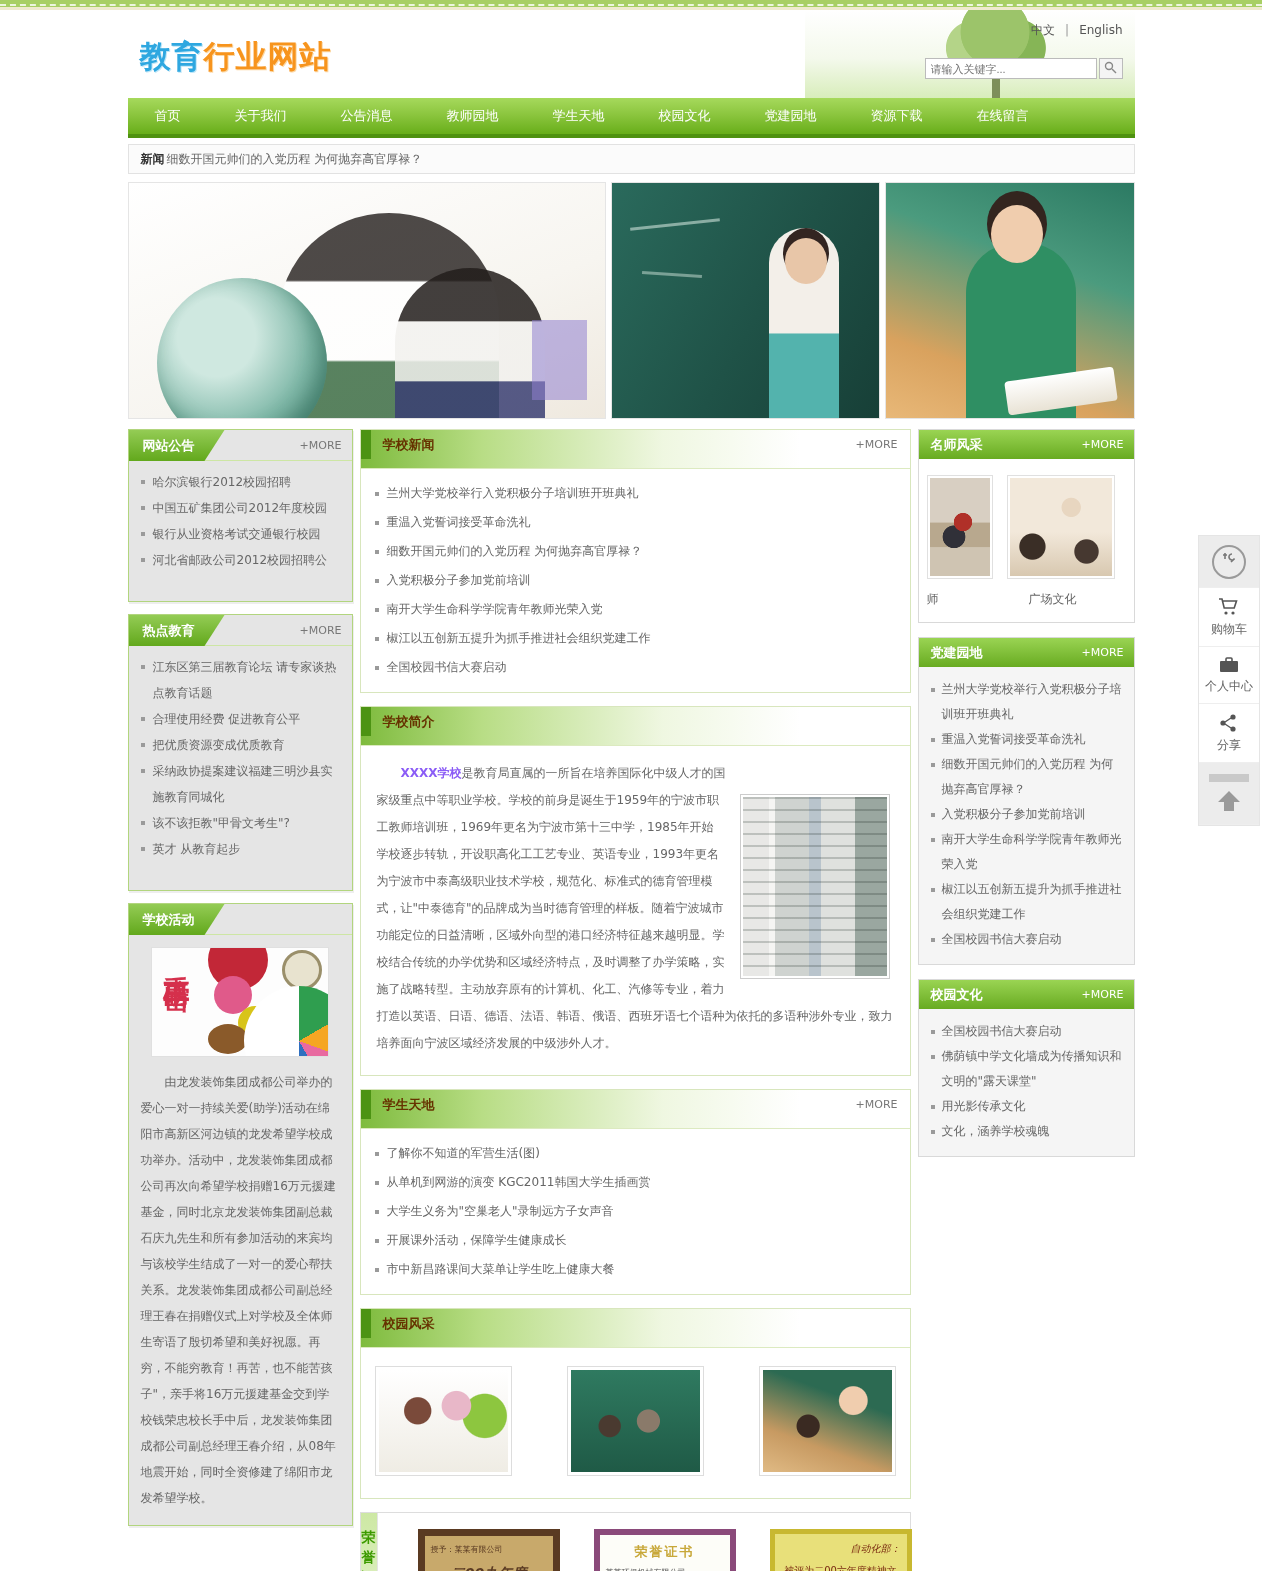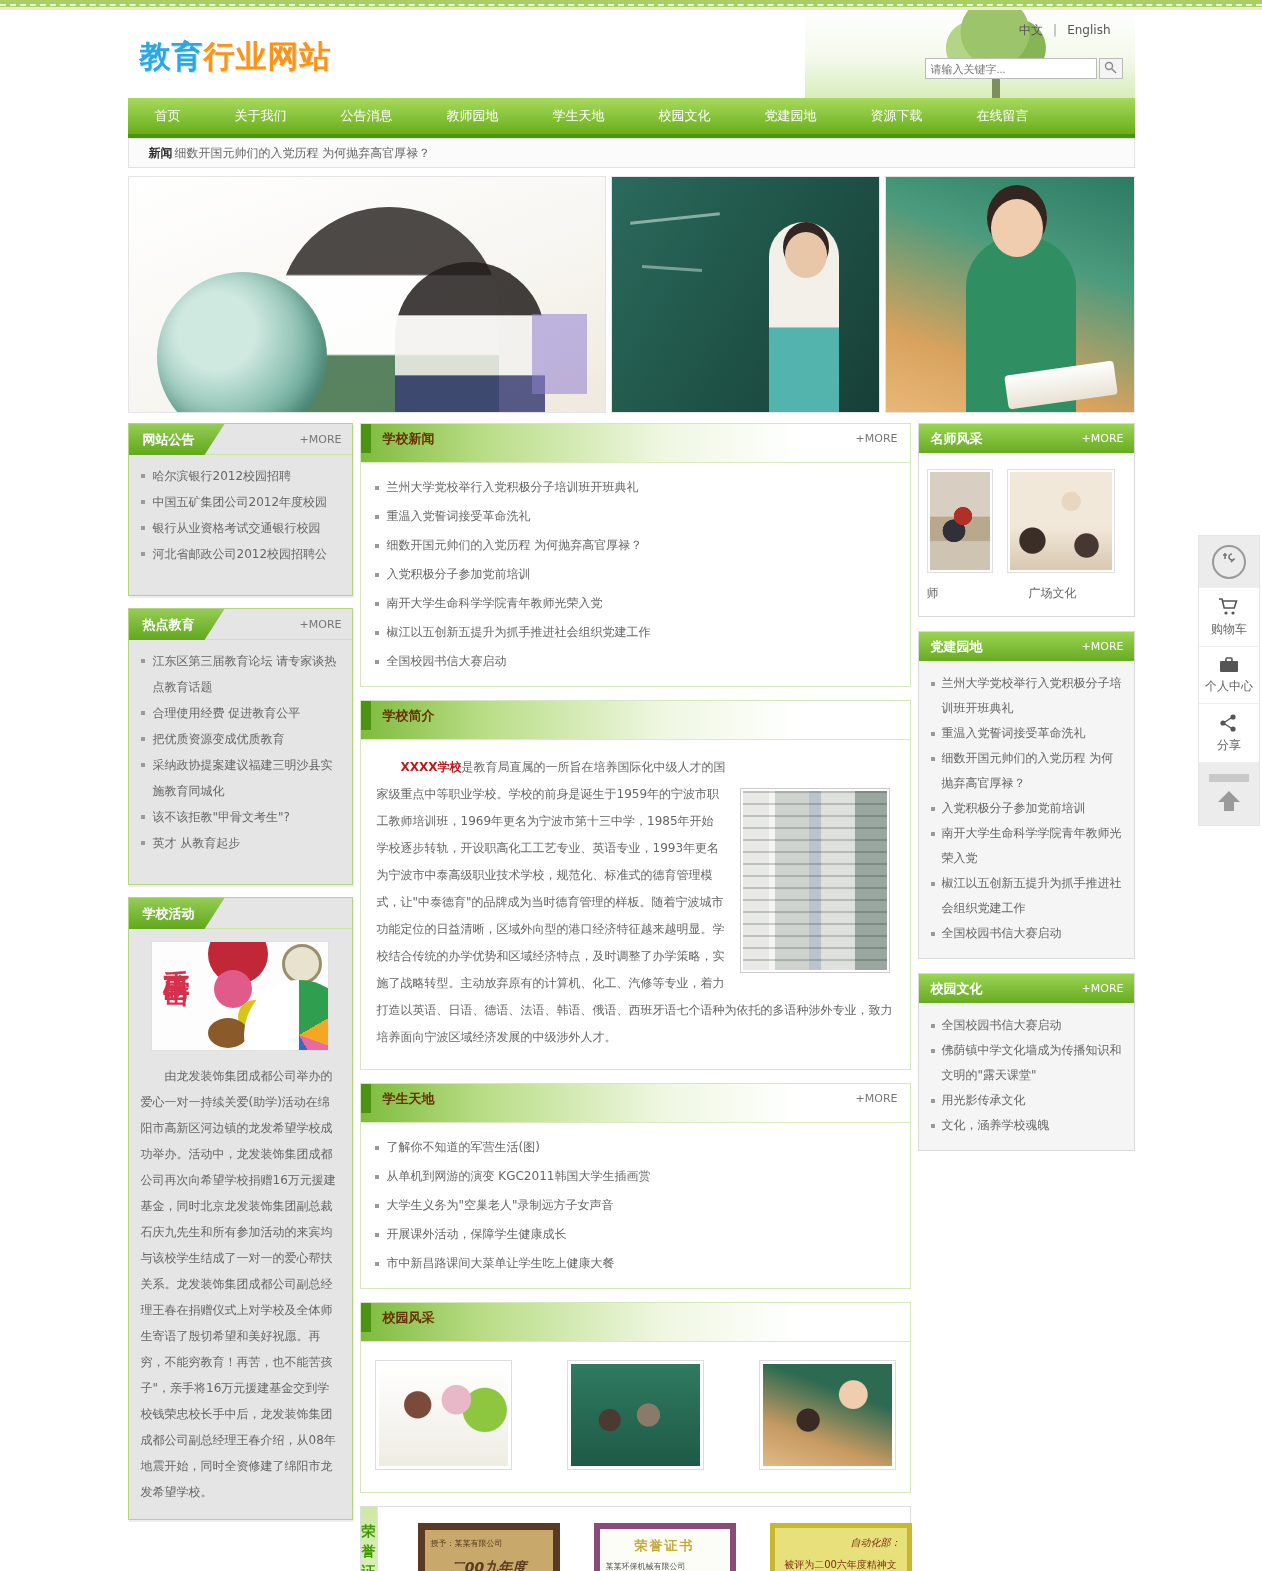--- a/index.html
+++ b/index.html
@@ -13,33 +13,33 @@
   .header-bg { position:absolute; right:0; top:0; width:330px; height:88px;
      background:linear-gradient(180deg,#ffffff 0%,#f4f9ec 55%,#d8edbb 100%); }
   .tree { position:absolute; right:85px; top:-6px; width:110px; height:80px;
      background:radial-gradient(circle at 50% 35%, #9cc46a 0 45%, transparent 46%),
                 radial-gradient(circle at 30% 55%, #b4d488 0 30%, transparent 31%),
                 radial-gradient(circle at 70% 55%, #86b556 0 32%, transparent 33%); }
   .trunk { position:absolute; right:135px; top:60px; width:8px; height:28px; background:#7d8f5a; }
   .logo { position:absolute; left:12px; top:26px; font-size:31px; font-weight:bold; letter-spacing:1px; }
   .logo .p1 { color:#2ea7e0; text-shadow:1px 1px 0 #bfe6f7; }
   .logo .p2 { color:#f7941d; text-shadow:1px 1px 0 #fbd9a8; }
-  .langbar { position:absolute; right:24px; top:12px; color:#555; font-size:12px; }
+  .langbar { position:absolute; right:12px; top:12px; color:#555; font-size:12px; }
   .langbar a { color:#555; text-decoration:none; cursor:pointer; }
   .langbar .sep { margin:0 10px; color:#999; }
   .searchbox { position:absolute; right:12px; top:48px; display:flex; align-items:center; }
   .searchbox input { width:172px; height:21px; border:1px solid #bbb; padding:0 5px; font-size:11px; color:#999; background:#fff; }
   .searchbox button { width:24px; height:21px; margin-left:2px; border:1px solid #bbb; background:#f4f4f4; cursor:pointer; display:flex; align-items:center; justify-content:center; }
 
   
   .nav { height:40px; background:linear-gradient(180deg,#a6d95c 0%,#8cc63f 45%,#68ae1a 100%); border-bottom:4px solid #4f9210; display:flex; align-items:center; }
   .nav a { color:#fff; font-size:13px; text-decoration:none; padding:0 27px; line-height:40px; cursor:pointer; }
 
   
-  .ticker { height:30px; line-height:28px; background:#fbfbfb; border:1px solid #e2e2e2; padding:0 20px; color:#666; }
+  .ticker { margin-top:6px; height:30px; line-height:28px; background:#fbfbfb; border:1px solid #e2e2e2; padding:0 12px; color:#666; }
   .ticker b { color:#333; margin-right:2px; }
 
   
   .banner { margin-top:8px; display:flex; gap:5px; height:237px; }
   .bphoto { border:1px solid #e5e5e5; background:#fff; position:relative; overflow:hidden; }
   .bp1 { width:480px; background:linear-gradient(160deg,#ffffff 0%,#f7f5f0 60%,#efe9df 100%); }
   .bp1 .globe { position:absolute; left:28px; bottom:-30px; width:170px; height:170px; border-radius:50%;
       background:radial-gradient(circle at 35% 35%, #cfe8e0 0 25%, #7fb8a8 60%, #4f8d7c 100%); box-shadow:inset -8px -10px 20px rgba(0,60,40,.35); }
   .bp1 .kid1 { position:absolute; left:150px; top:30px; width:220px; height:210px; border-radius:50% 50% 0 0;
       background:linear-gradient(180deg,#2f2a28 0 32%, #ffffff 33% 70%, #3d6e46 71%); opacity:.85; }
@@ -85,21 +85,21 @@
   
   .msec { border:1px solid #d8e6bd; background:#fff; margin-bottom:13px; }
   .msec-hd { height:39px; position:relative; background:linear-gradient(90deg,#7ebb3d 0%,#b8dd85 22%,#eff7e1 55%,#ffffff 80%); border-bottom:1px solid #dcead F; border-bottom:1px solid #dceac0; }
   .msec-hd:before { content:""; position:absolute; left:0; top:0; width:10px; height:29px; background:#4c9313; }
   .msec-ttl { position:absolute; left:22px; line-height:29px; font-size:13px; font-weight:bold; color:#663300; }
   .msec-more { position:absolute; right:12px; line-height:29px; color:#777; font-size:11px; cursor:pointer; }
   .msec ul { list-style:none; padding:10px 14px; }
   .msec li { padding-left:12px; position:relative; line-height:29px; color:#666; cursor:pointer; }
   .msec li:before { content:""; position:absolute; left:0; top:13px; width:4px; height:4px; background:#9a9a9a; }
   .intro-body { padding:14px 16px 18px; line-height:27px; color:#666; }
-  .intro-body .hl { color:#b91c1c; font-weight:bold; }
+  .intro-body .hl { color:#8b5cf6; font-weight:bold; }
   .intro-body p { text-indent:2em; }
   .bldg { float:right; margin:34px 4px 8px 14px; width:150px; height:185px; border:1px solid #ccc; padding:2px; background:#fff; }
   .bldg-in { width:100%; height:100%;
       background:linear-gradient(90deg,#e8e8e6 0 18%, #f5f5f3 18% 22%, #cfd3d0 22% 46%, #b9c4cc 46% 54%, #dfe1de 54% 78%, #9aa7a0 78% 100%),
       repeating-linear-gradient(180deg, rgba(120,130,125,.35) 0 2px, transparent 2px 12px); background-blend-mode:multiply; }
 
   
   .cam-row { display:flex; gap:55px; padding:18px 14px 22px; }
   .cphoto { width:140px; height:110px; border:1px solid #ddd; padding:3px; background:#fff; }
   .cphoto > div { width:100%; height:100%; }

